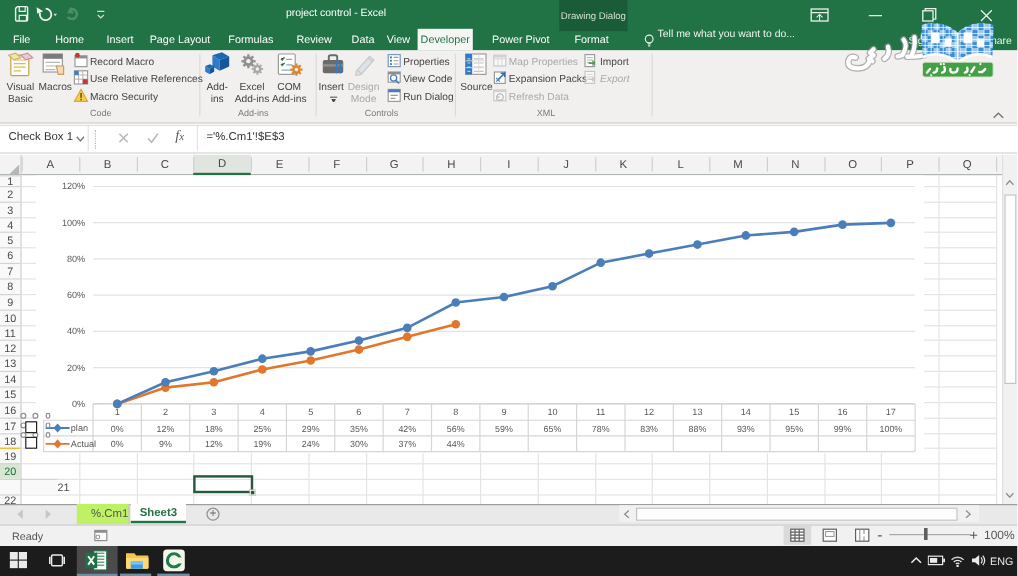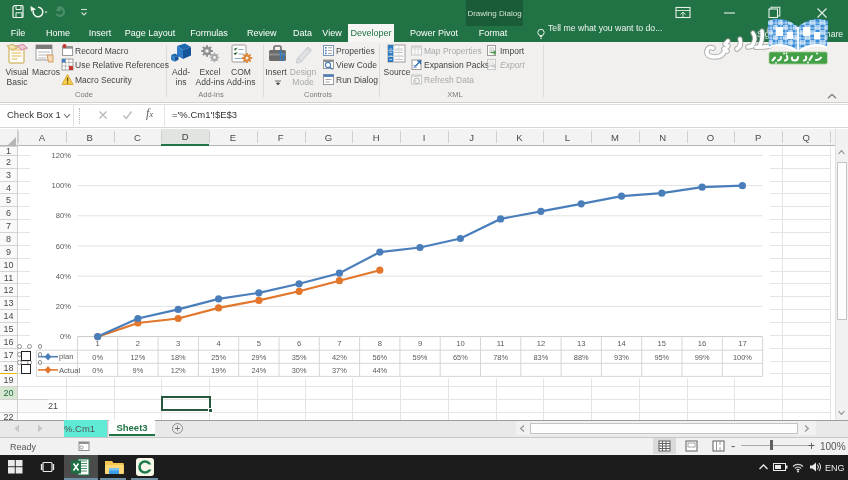--- a/index.html
+++ b/index.html
@@ -22,20 +22,21 @@
       <path d="M20.5 4 l0.5 5.5 5 -2.2 Z" fill="#f0f5f0"></path>
 <path d="M34.5 9.5 l3 0 -1.5 2 Z" fill="#cfdccf"></path>
 <g opacity="0.22">
         <path d="M50 4.5 a5.2 5.2 0 1 1 -4.5 8 l2-1 a3 3 0 1 0 2.7-4.7 l1.3 2.4 -5.6-0.2 2.5-5 Z" fill="#e8f0e8"></path>
       </g>
 <g stroke="#cfdccf" stroke-width="1.1">
         <path d="M71 7.5 h6"></path>
         <path d="M71.5 10.5 l2.5 2.4 2.5-2.4" fill="none"></path>
       </g>
 </svg>
+<div class="abs" style="left:180px;top:5px;width:200px;text-align:center;color:#fff;font-size:8.7px;">project control - Excel</div>
 <svg class="abs" style="left:664px;top:4px;" width="180" height="18" viewBox="0 0 180 18">
 <g stroke="#e8f0e8" stroke-width="1.1" fill="none">
 <rect x="12" y="3.5" width="14" height="10"></rect>
         <path d="M12 6.5 h14 M16.5 10.5 l2.5 -2.5 2.5 2.5 M19 8.2 v5" stroke-width="0.9"></path>
 <path d="M60 9 h11"></path>
 <rect x="105" y="5" width="8.5" height="8.5"></rect>
         <path d="M107 5 v-1.8 h8.8 v8.8 h-2.2"></path>
 <path d="M153.5 4.5 l9 9 M162.5 4.5 l-9 9"></path>
 </g>
     </svg>
@@ -496,21 +497,21 @@
 <svg class="abs" style="left:837px;top:409px;" width="9" height="7" viewBox="0 0 9 7">
       <path d="M1.5 2 l3 3.4 3 -3.4" fill="none" stroke="#8f8f8f" stroke-width="1.1"></path>
     </svg>
 <div class="abs" style="left:0;top:420px;width:848px;height:17px;background:#e9e9e9;border-top:1px solid #9d9d9d;"></div>
 <svg class="abs" style="left:14px;top:424px;" width="36" height="9" viewBox="0 0 36 9">
       <g fill="#b0b0b0">
         <path d="M5 0.5 v8 l-4.5 -4 Z" opacity="0.6"></path>
         <path d="M24 0.5 v8 l4.5 -4 Z" opacity="0.6"></path>
       </g>
     </svg>
-<div class="abs" style="left:64px;top:420px;width:44px;height:17px;background:#5eead4;border-right:1px solid #c6c6c6;color:#555;font-size:9.5px;text-align:left;line-height:17px;">%.Cm1</div>
+<div class="abs" style="left:64px;top:420px;width:44px;height:17px;background:#bef264;border-right:1px solid #c6c6c6;color:#555;font-size:9.5px;text-align:right;line-height:17px;">%.Cm1</div>
 <div class="abs" style="left:109px;top:420px;width:46px;height:16px;background:#fff;border-bottom:2px solid #217346;color:#217346;font-size:9.5px;font-weight:bold;text-align:center;line-height:15px;">Sheet3</div>
 <div class="abs" style="left:172px;top:423px;width:11px;height:11px;border-radius:50%;border:1px solid #8f8f8f;color:#6a6a6a;font-size:10px;line-height:10px;text-align:center;">+</div>
 <div class="abs" style="left:516px;top:421px;width:300px;height:14px;background:#f1f1f1;"></div>
 <svg class="abs" style="left:519px;top:424px;" width="7" height="9" viewBox="0 0 7 9">
       <path d="M5 1.5 l-3.4 3 3.4 3" fill="none" stroke="#8f8f8f" stroke-width="1.1"></path>
     </svg>
 <div class="abs" style="left:530px;top:422.5px;width:268px;height:11px;background:#fdfdfd;border:1px solid #c3c3c3;"></div>
 <svg class="abs" style="left:803px;top:424px;" width="7" height="9" viewBox="0 0 7 9">
       <path d="M2 1.5 l3.4 3 -3.4 3" fill="none" stroke="#8f8f8f" stroke-width="1.1"></path>
     </svg>

